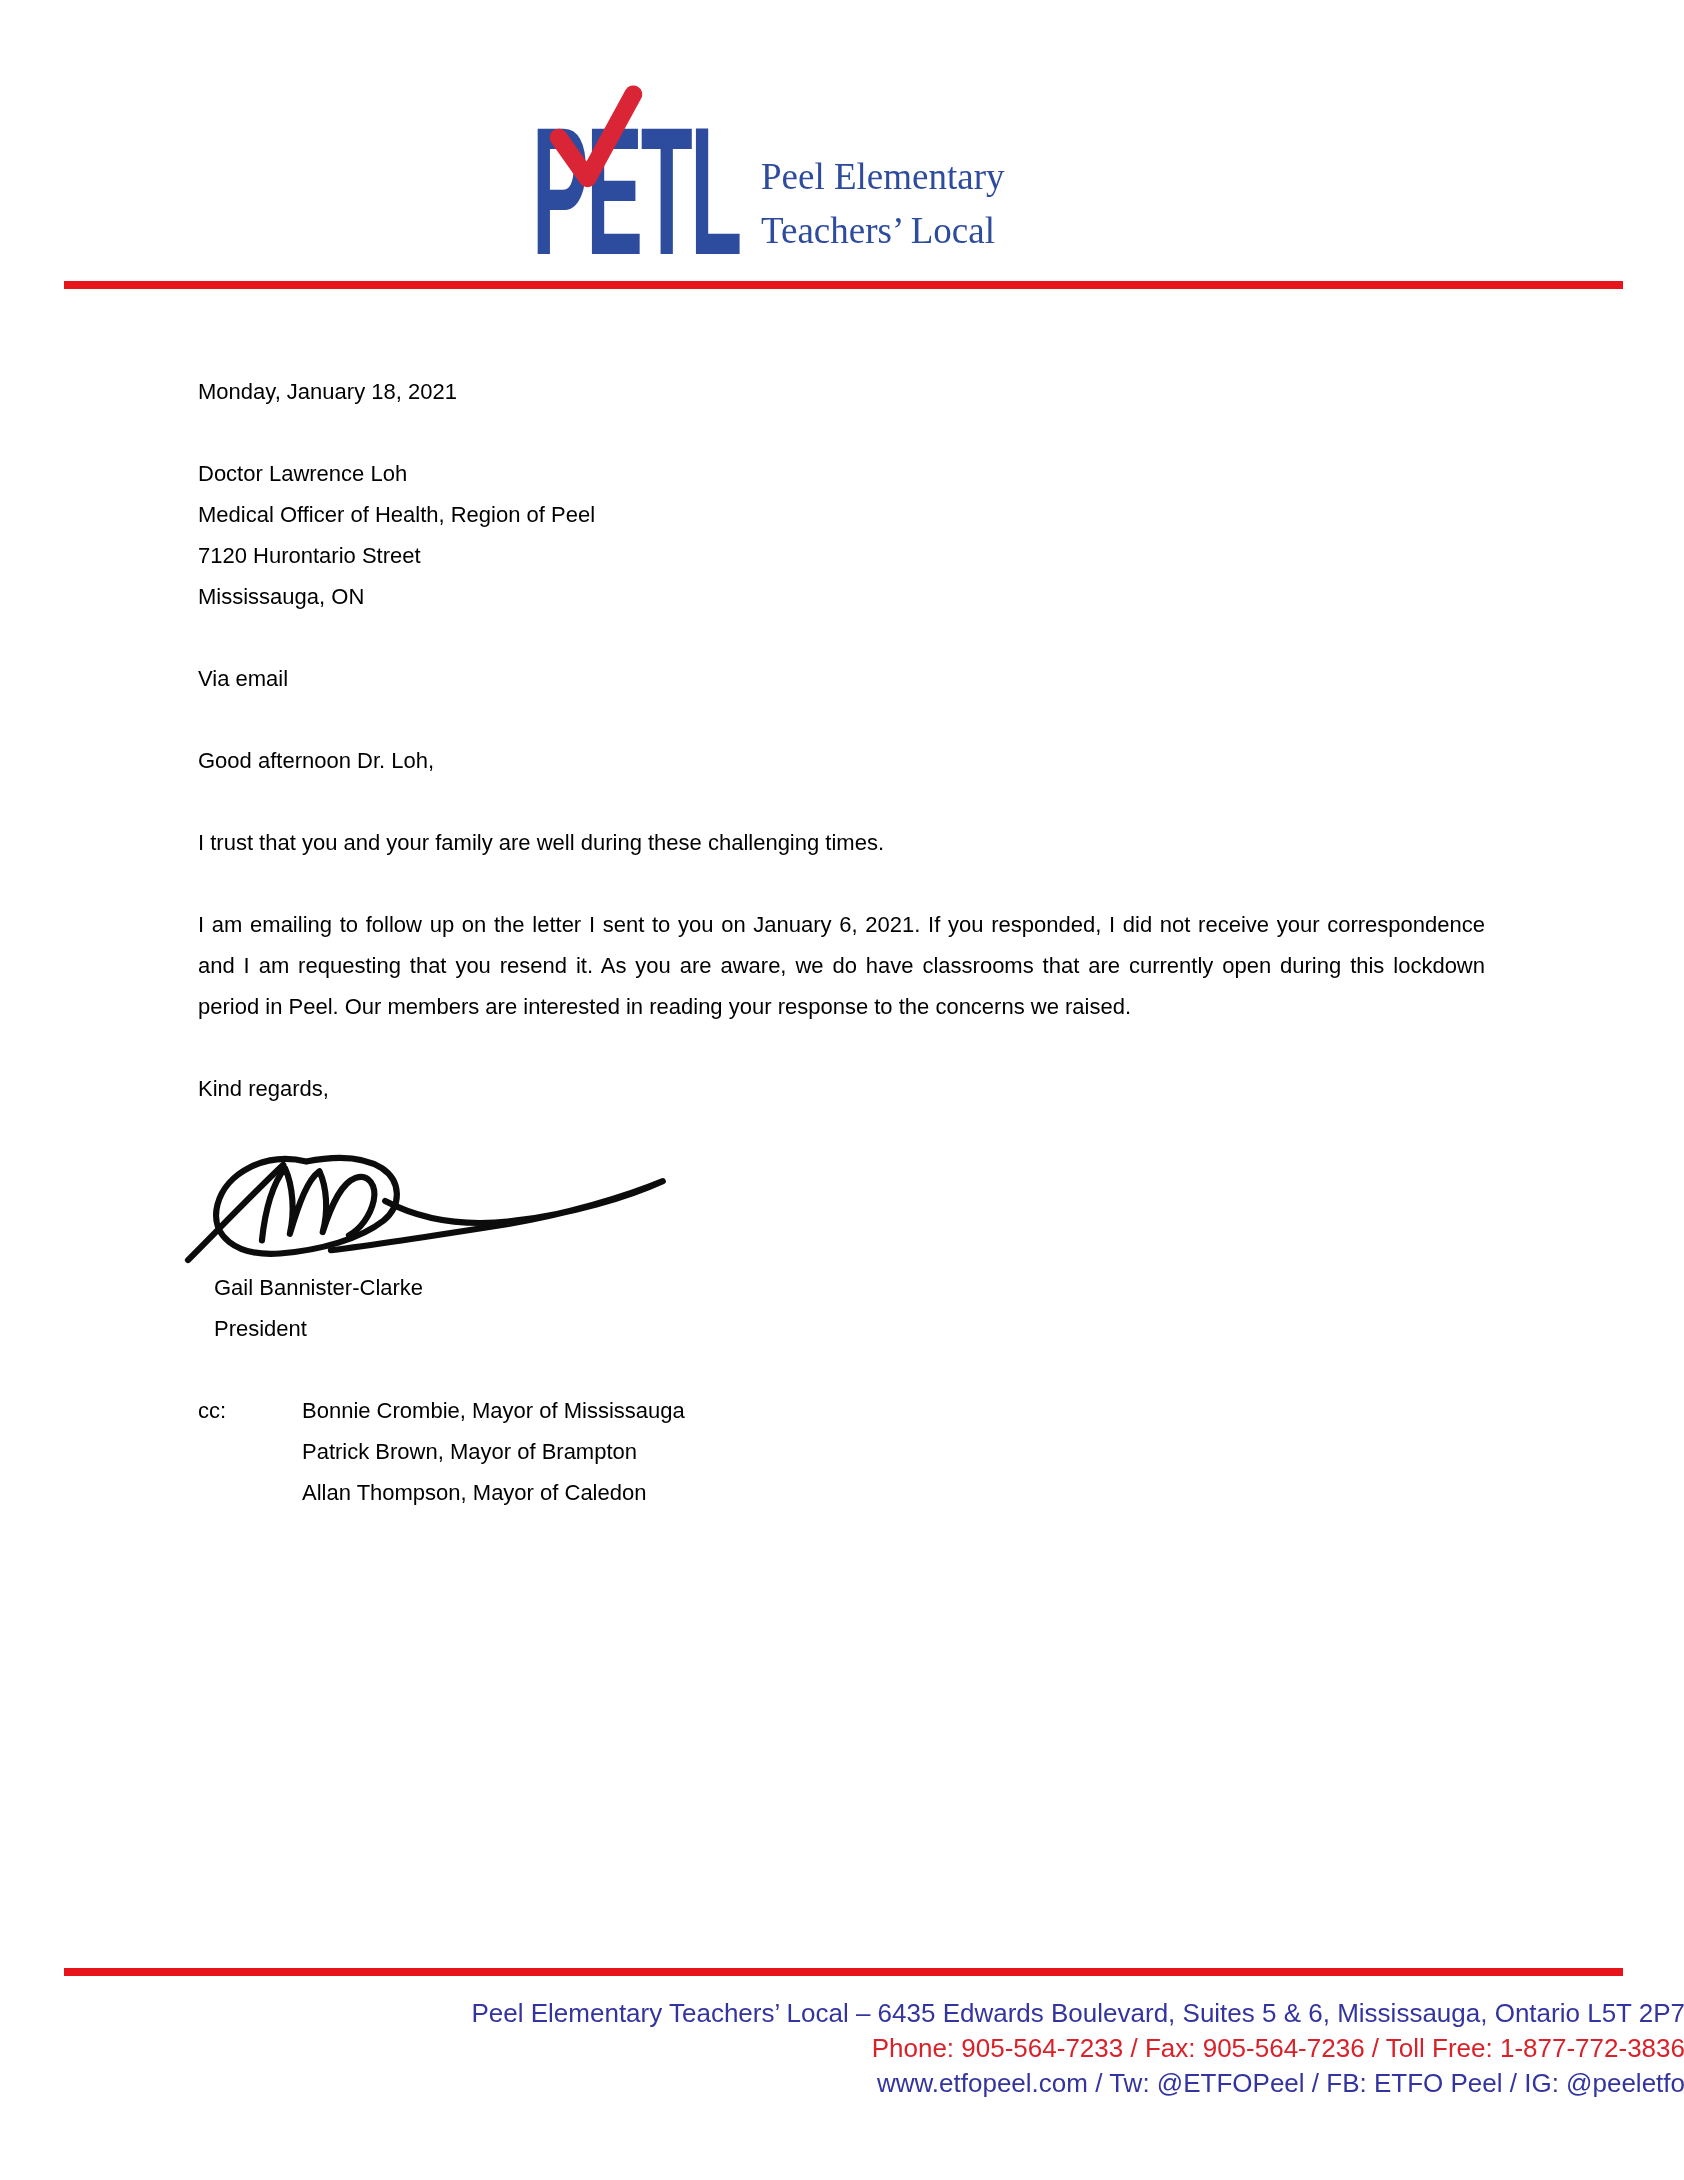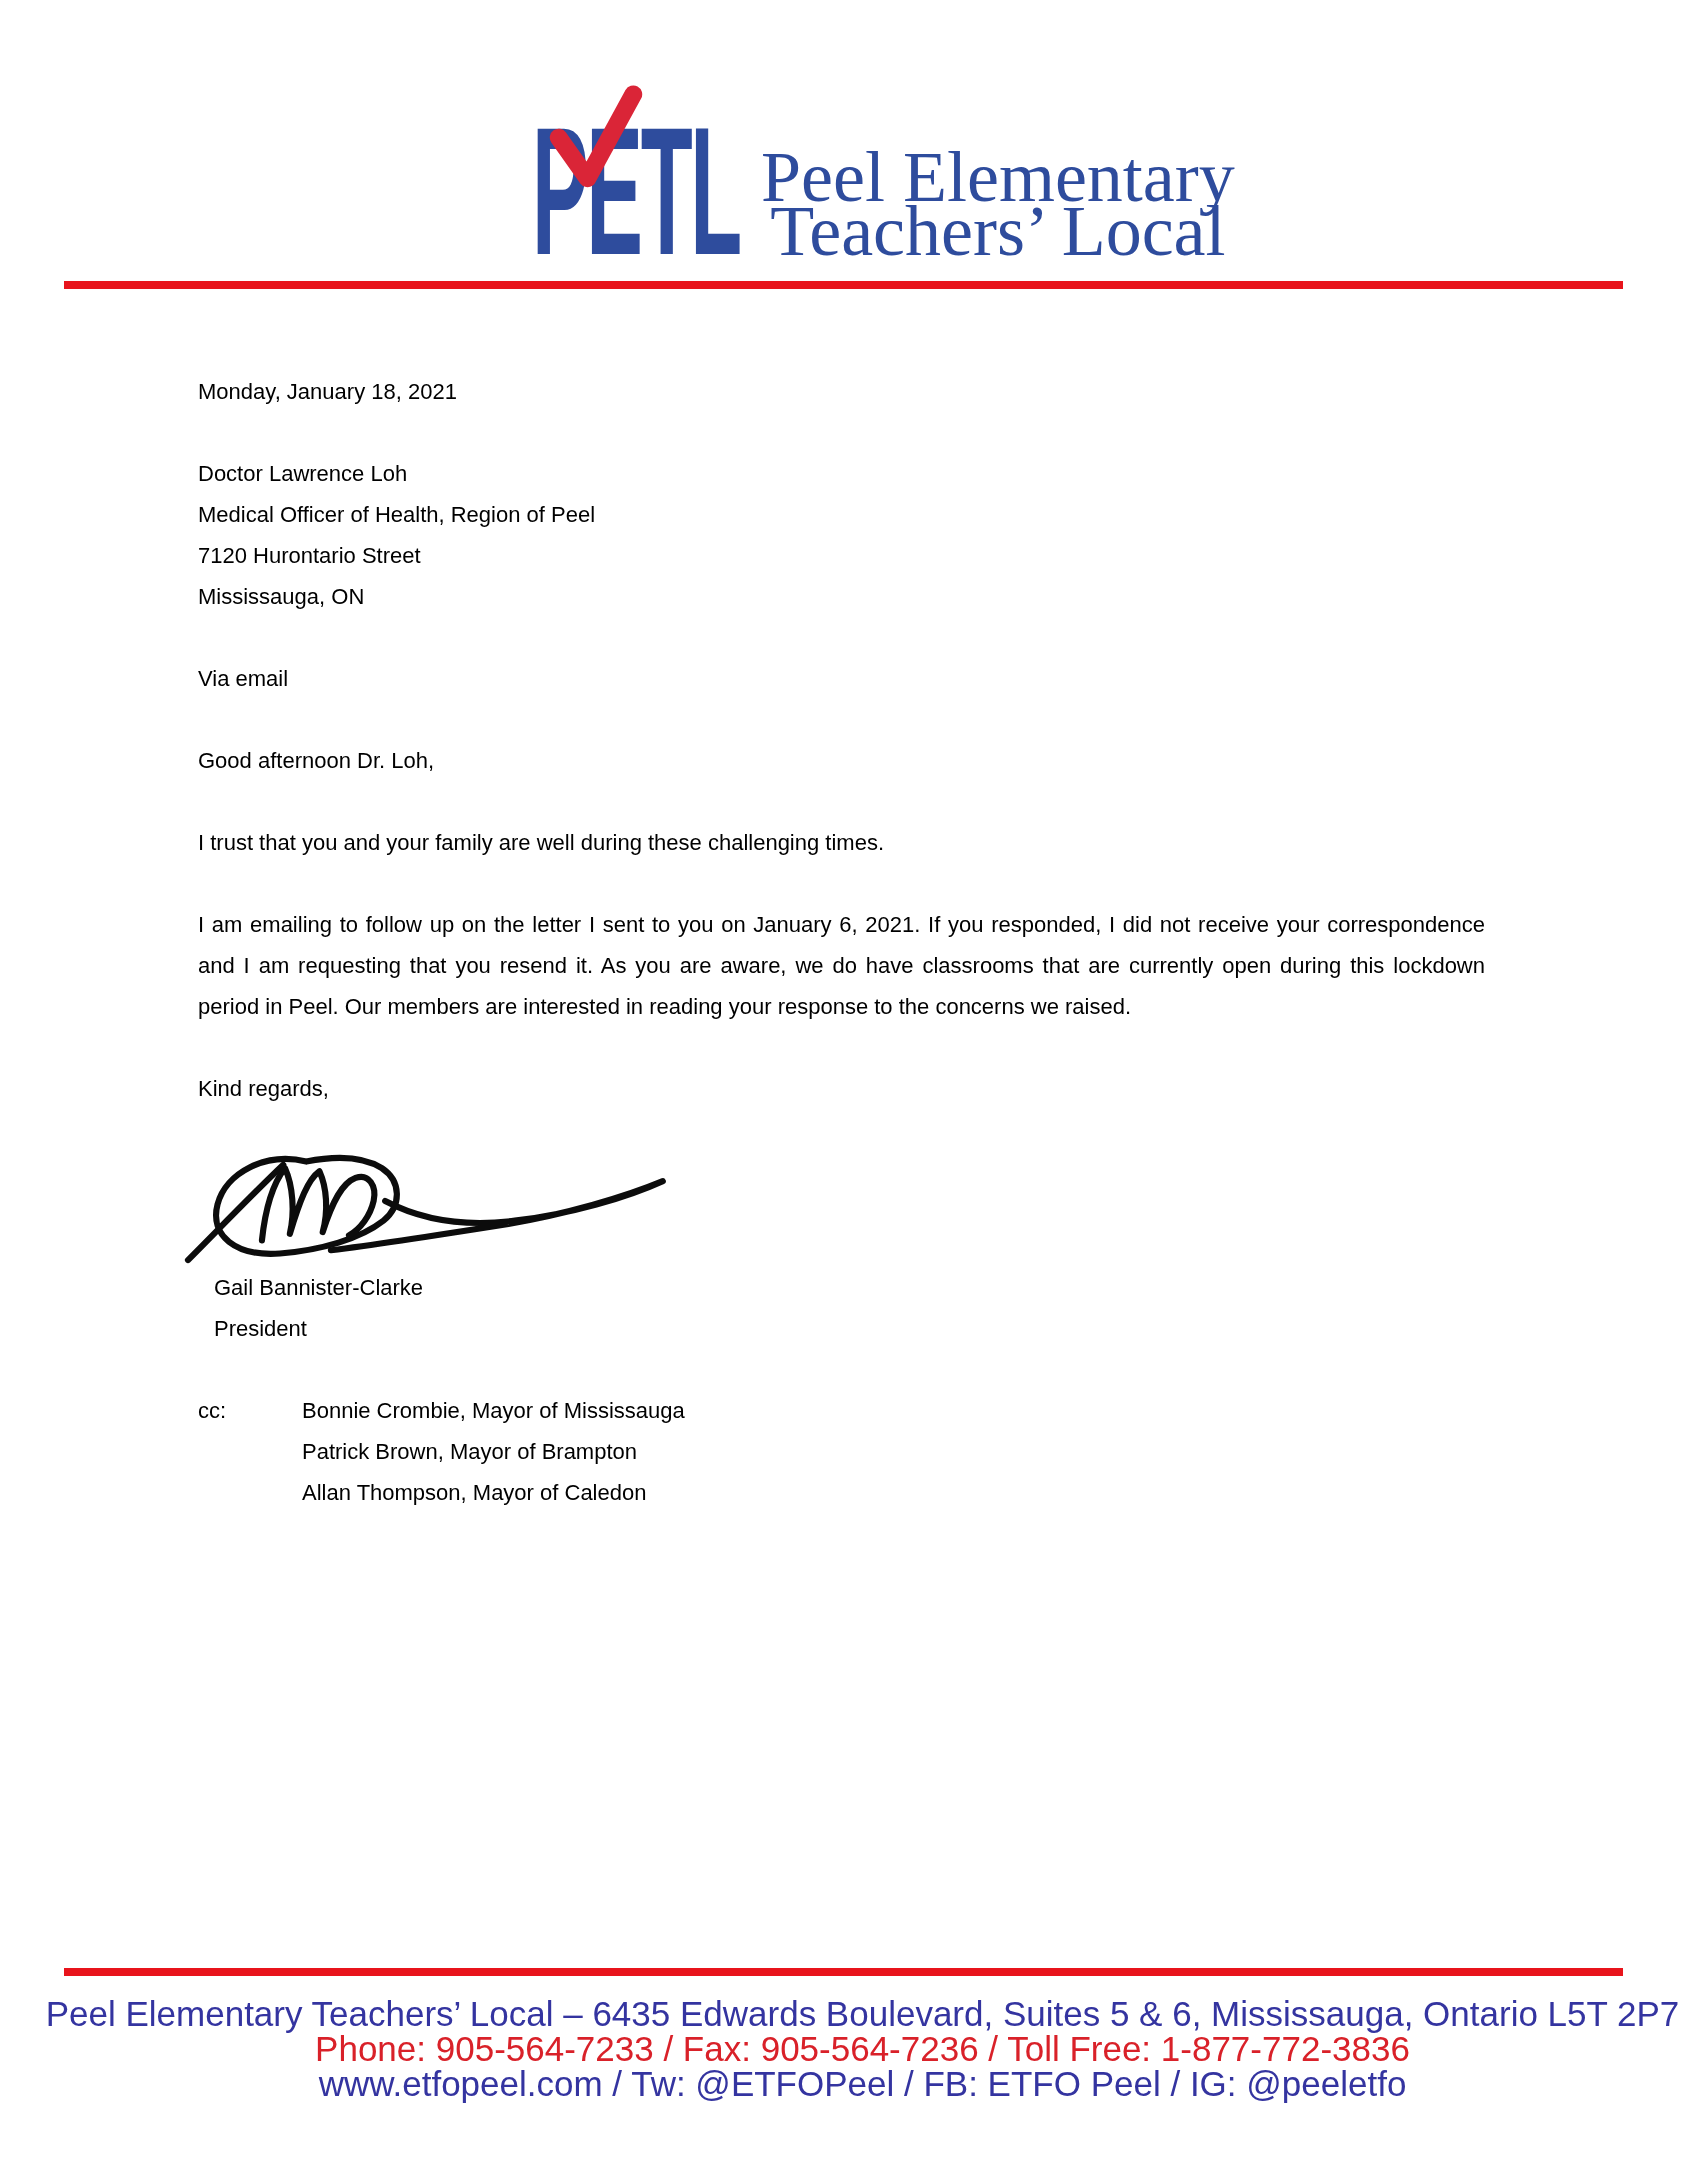--- a/index.html
+++ b/index.html
@@ -44,25 +44,24 @@
     stroke: var(--check-red, #da2537);
     stroke-width: 21;
     stroke-linecap: round;
     stroke-linejoin: round;
   }
   .wordmark {
     position: absolute;
     left: 761px;
     top: 150px;
     font-family: "Liberation Serif", serif;
-    font-size: 72px;
+    font-size: 37px;
     line-height: 54px;
     color: var(--brand-blue, #2e4c9d);
     white-space: nowrap;
-    text-align: center;
   }
   .rule {
     position: absolute;
     left: 64px;
     width: 1559px;
     height: 7.7px;
     background: var(--rule-red, #e8141c);
   }
   .rule-top { top: 281px; }
 
@@ -93,21 +92,21 @@
     stroke-linejoin: round;
   }
   .sig-block { margin: 0 0 41px 16px; }
 
   .cc { display: flex; }
   .cc-label { width: 104px; flex: 0 0 104px; }
 
   
   .footer { position: absolute; left: 0; top: 1968px; width: 1685px; }
   .rule-bottom { top: 0; }
-  .footer-lines { padding-top: 28px; text-align: center; font-size: 35px; line-height: 35px; padding-left: 40px; }
+  .footer-lines { padding-top: 28px; text-align: right; font-size: 26px; line-height: 35px; padding-left: 40px; }
   .f-blue { color: var(--footer-blue, #3434a0); }
   .f-red  { color: var(--footer-red, #d92129); }
 </style>
 </head>
 <body>
 
 <div class="logo-group">
   <div class="petl-acronym">PETL</div>
   <svg class="check-icon" viewBox="0 0 110 125" aria-hidden="true">
     <path d="M11 62 L45 110 L99 11"></path>

